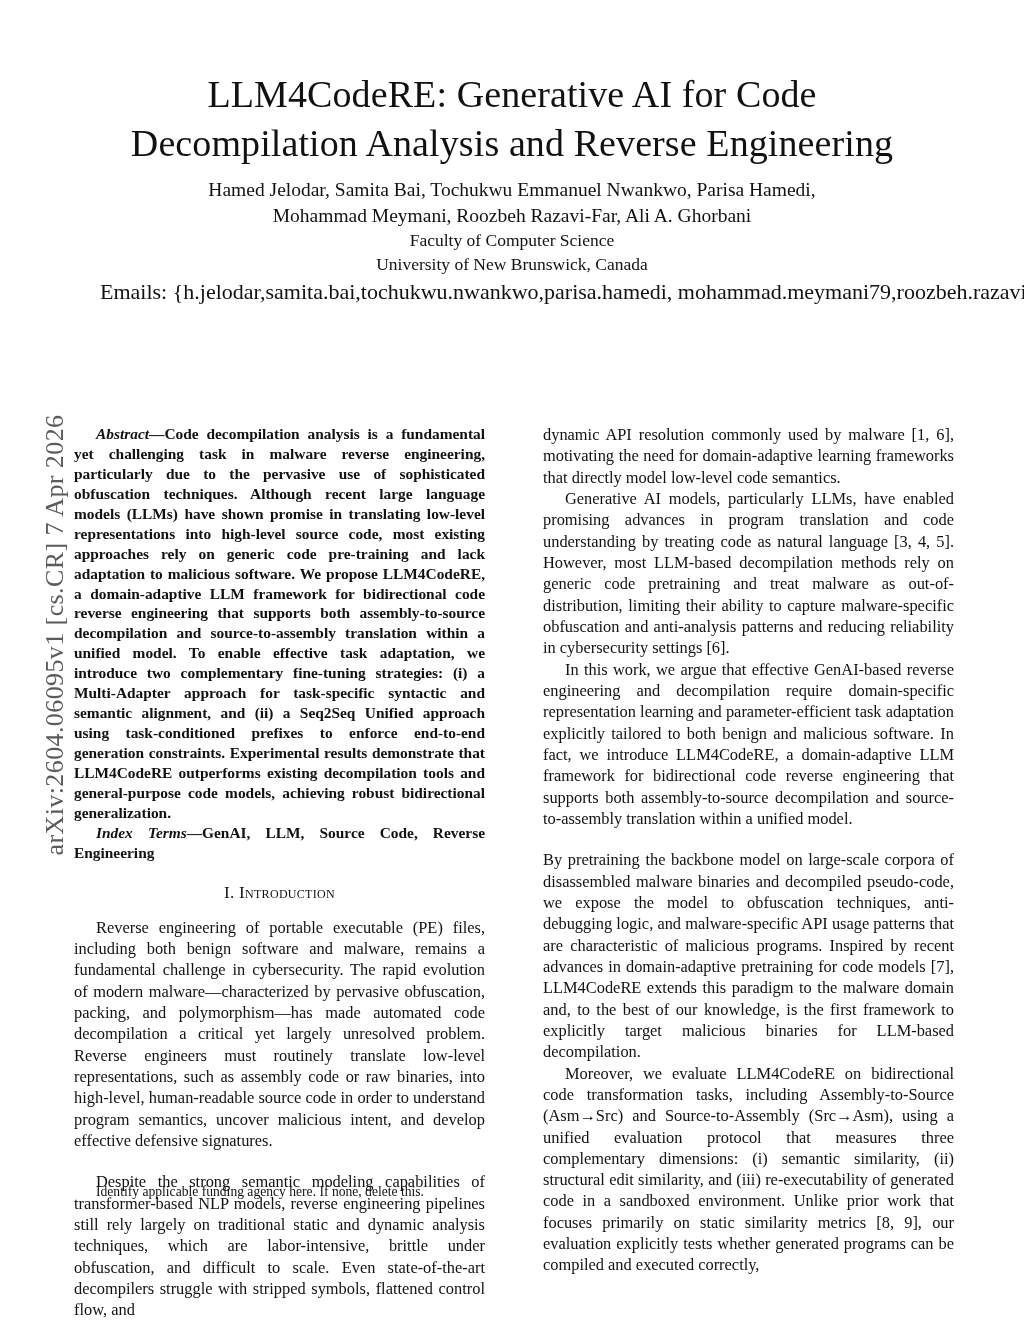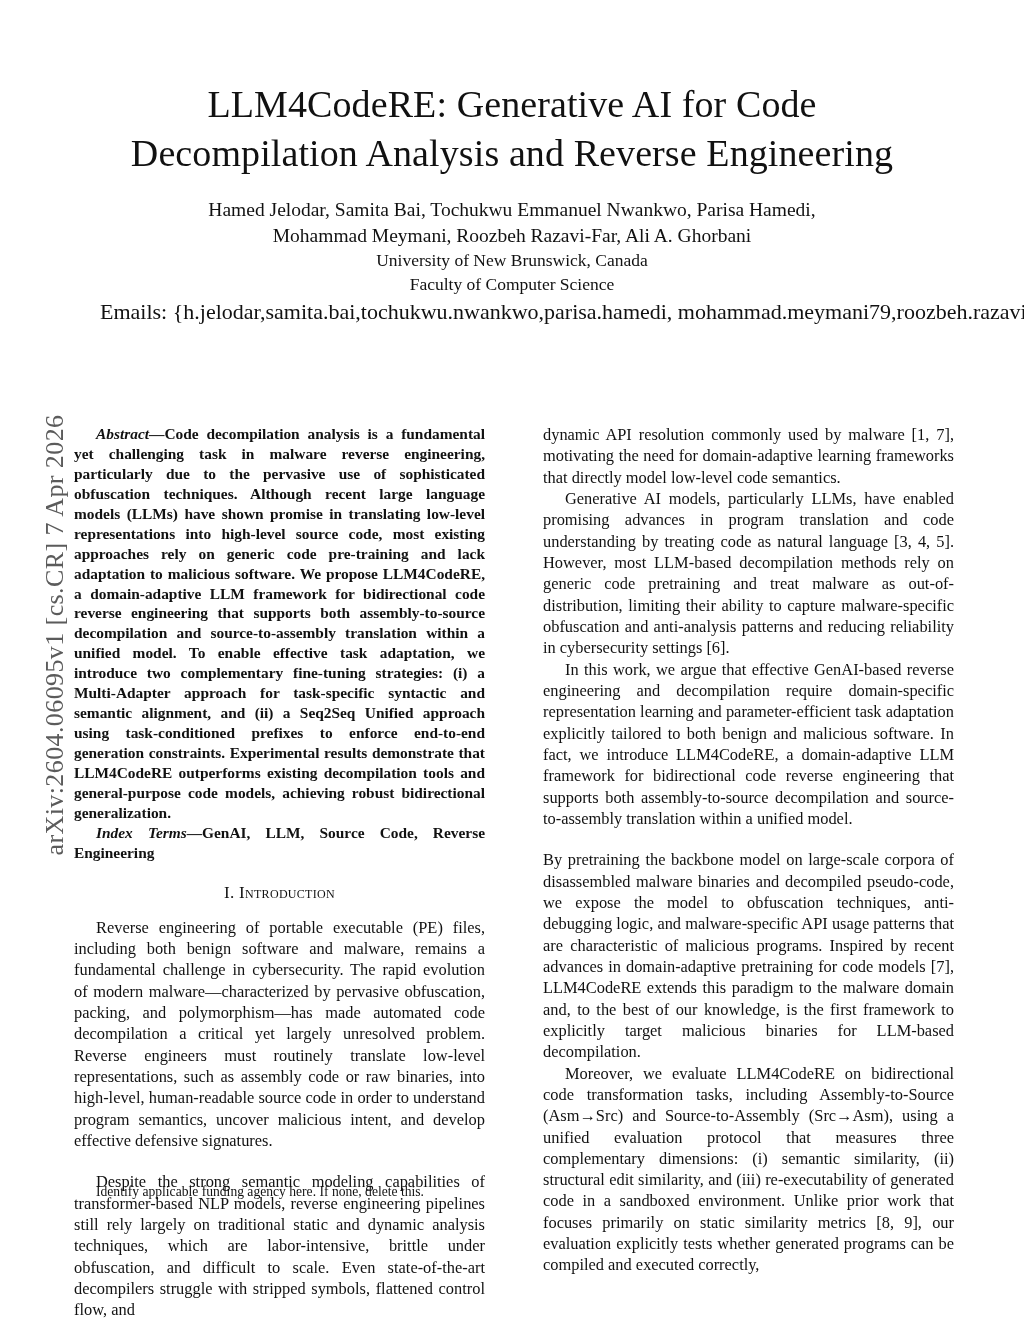--- a/index.html
+++ b/index.html
@@ -42,21 +42,21 @@
 
   #masthead {
     padding: 62px 100px 0 100px;
     text-align: center;
   }
 
   #paper-title {
     font-size: 38px;
     line-height: 1.30;
     font-weight: normal;
-    margin: 18px;
+    margin: 8px;
     letter-spacing: 0.1px;
   }
   #paper-title .tline { display: block; }
 
   #paper-subtitle {
     margin-top: 34px;
     font-size: 13.5px;
     letter-spacing: 0.1px;
   }
   #paper-subtitle .ast {
@@ -160,22 +160,22 @@
   <div id="masthead">
     <h1 id="paper-title">
       <span class="tline">LLM4CodeRE: Generative AI for Code</span>
       <span class="tline">Decompilation Analysis and Reverse Engineering</span>
     </h1>
 
 
     <div id="authors-block">
       <span class="aline">Hamed Jelodar, Samita Bai, Tochukwu Emmanuel Nwankwo, Parisa Hamedi,</span>
       <span class="aline">Mohammad Meymani, Roozbeh Razavi-Far, Ali A. Ghorbani</span>
+      <span class="aline" id="affil-1">Faculty of Computer Science</span>
       <span class="aline" id="affil-2">University of New Brunswick, Canada</span>
-      <span class="aline" id="affil-1">Faculty of Computer Science</span>
       <span class="aline" id="emails-line">Emails: {h.jelodar,samita.bai,tochukwu.nwankwo,parisa.hamedi, mohammad.meymani79,roozbeh.razavi-far, ghorbani}@unb.ca</span>
     </div>
   </div>
 
   <div id="columns">
 
     <div class="col">
 
       <p class="abstract"><span class="lead">Abstract</span><span>—</span><span>Code decompilation analysis is a fundamental yet challenging task in malware reverse engineering, particularly due to the pervasive use of sophisticated obfuscation techniques. Although recent large language models (LLMs) have shown promise in translating low-level representations into high-level source code, most existing approaches rely on generic code pre-training and lack adaptation to malicious software. We propose LLM4CodeRE, a domain-adaptive LLM framework for bidirectional code reverse engineering that supports both assembly-to-source decompilation and source-to-assembly translation within a unified model. To enable effective task adaptation, we introduce two complementary fine-tuning strategies: (i) a Multi-Adapter approach for task-specific syntactic and semantic alignment, and (ii) a Seq2Seq Unified approach using task-conditioned prefixes to enforce end-to-end generation constraints. Experimental results demonstrate that LLM4CodeRE outperforms existing decompilation tools and general-purpose code models, achieving robust bidirectional generalization.</span></p>
 
@@ -183,21 +183,21 @@
 
       <h2 class="section-head">I. Introduction</h2>
 
       <p class="body">Reverse engineering of portable executable (PE) files, including both benign software and malware, remains a fundamental challenge in cybersecurity. The rapid evolution of modern malware—characterized by pervasive obfuscation, packing, and polymorphism—has made automated code decompilation a critical yet largely unresolved problem. Reverse engineers must routinely translate low-level representations, such as assembly code or raw binaries, into high-level, human-readable source code in order to understand program semantics, uncover malicious intent, and develop effective defensive signatures.</p>
       <p class="body gap-before">Despite the strong semantic modeling capabilities of transformer-based NLP models, reverse engineering pipelines still rely largely on traditional static and dynamic analysis techniques, which are labor-intensive, brittle under obfuscation, and difficult to scale. Even state-of-the-art decompilers struggle with stripped symbols, flattened control flow, and</p>
 
     </div>
 
     <div class="col">
 
-      <p class="body noindent">dynamic API resolution commonly used by malware [1, 7], motivating the need for domain-adaptive learning frameworks that directly model low-level code semantics.</p>
+      <p class="body noindent">dynamic API resolution commonly used by malware [1, 6], motivating the need for domain-adaptive learning frameworks that directly model low-level code semantics.</p>
       <p class="body">Generative AI models, particularly LLMs, have enabled promising advances in program translation and code understanding by treating code as natural language [3, 4, 5]. However, most LLM-based decompilation methods rely on generic code pretraining and treat malware as out-of-distribution, limiting their ability to capture malware-specific obfuscation and anti-analysis patterns and reducing reliability in cybersecurity settings [6].</p>
       <p class="body">In this work, we argue that effective GenAI-based reverse engineering and decompilation require domain-specific representation learning and parameter-efficient task adaptation explicitly tailored to both benign and malicious software. In fact, we introduce LLM4CodeRE, a domain-adaptive LLM framework for bidirectional code reverse engineering that supports both assembly-to-source decompilation and source-to-assembly translation within a unified model.</p>
       <p class="body noindent gap-before">By pretraining the backbone model on large-scale corpora of disassembled malware binaries and decompiled pseudo-code, we expose the model to obfuscation techniques, anti-debugging logic, and malware-specific API usage patterns that are characteristic of malicious programs. Inspired by recent advances in domain-adaptive pretraining for code models [7], LLM4CodeRE extends this paradigm to the malware domain and, to the best of our knowledge, is the first framework to explicitly target malicious binaries for LLM-based decompilation.</p>
       <p class="body">Moreover, we evaluate LLM4CodeRE on bidirectional code transformation tasks, including Assembly-to-Source (Asm→Src) and Source-to-Assembly (Src→Asm), using a unified evaluation protocol that measures three complementary dimensions: (i) semantic similarity, (ii) structural edit similarity, and (iii) re-executability of generated code in a sandboxed environment. Unlike prior work that focuses primarily on static similarity metrics [8, 9], our evaluation explicitly tests whether generated programs can be compiled and executed correctly,</p>
 
     </div>
 
   </div>
 
   <div id="footnote">Identify applicable funding agency here. If none, delete this.</div>

